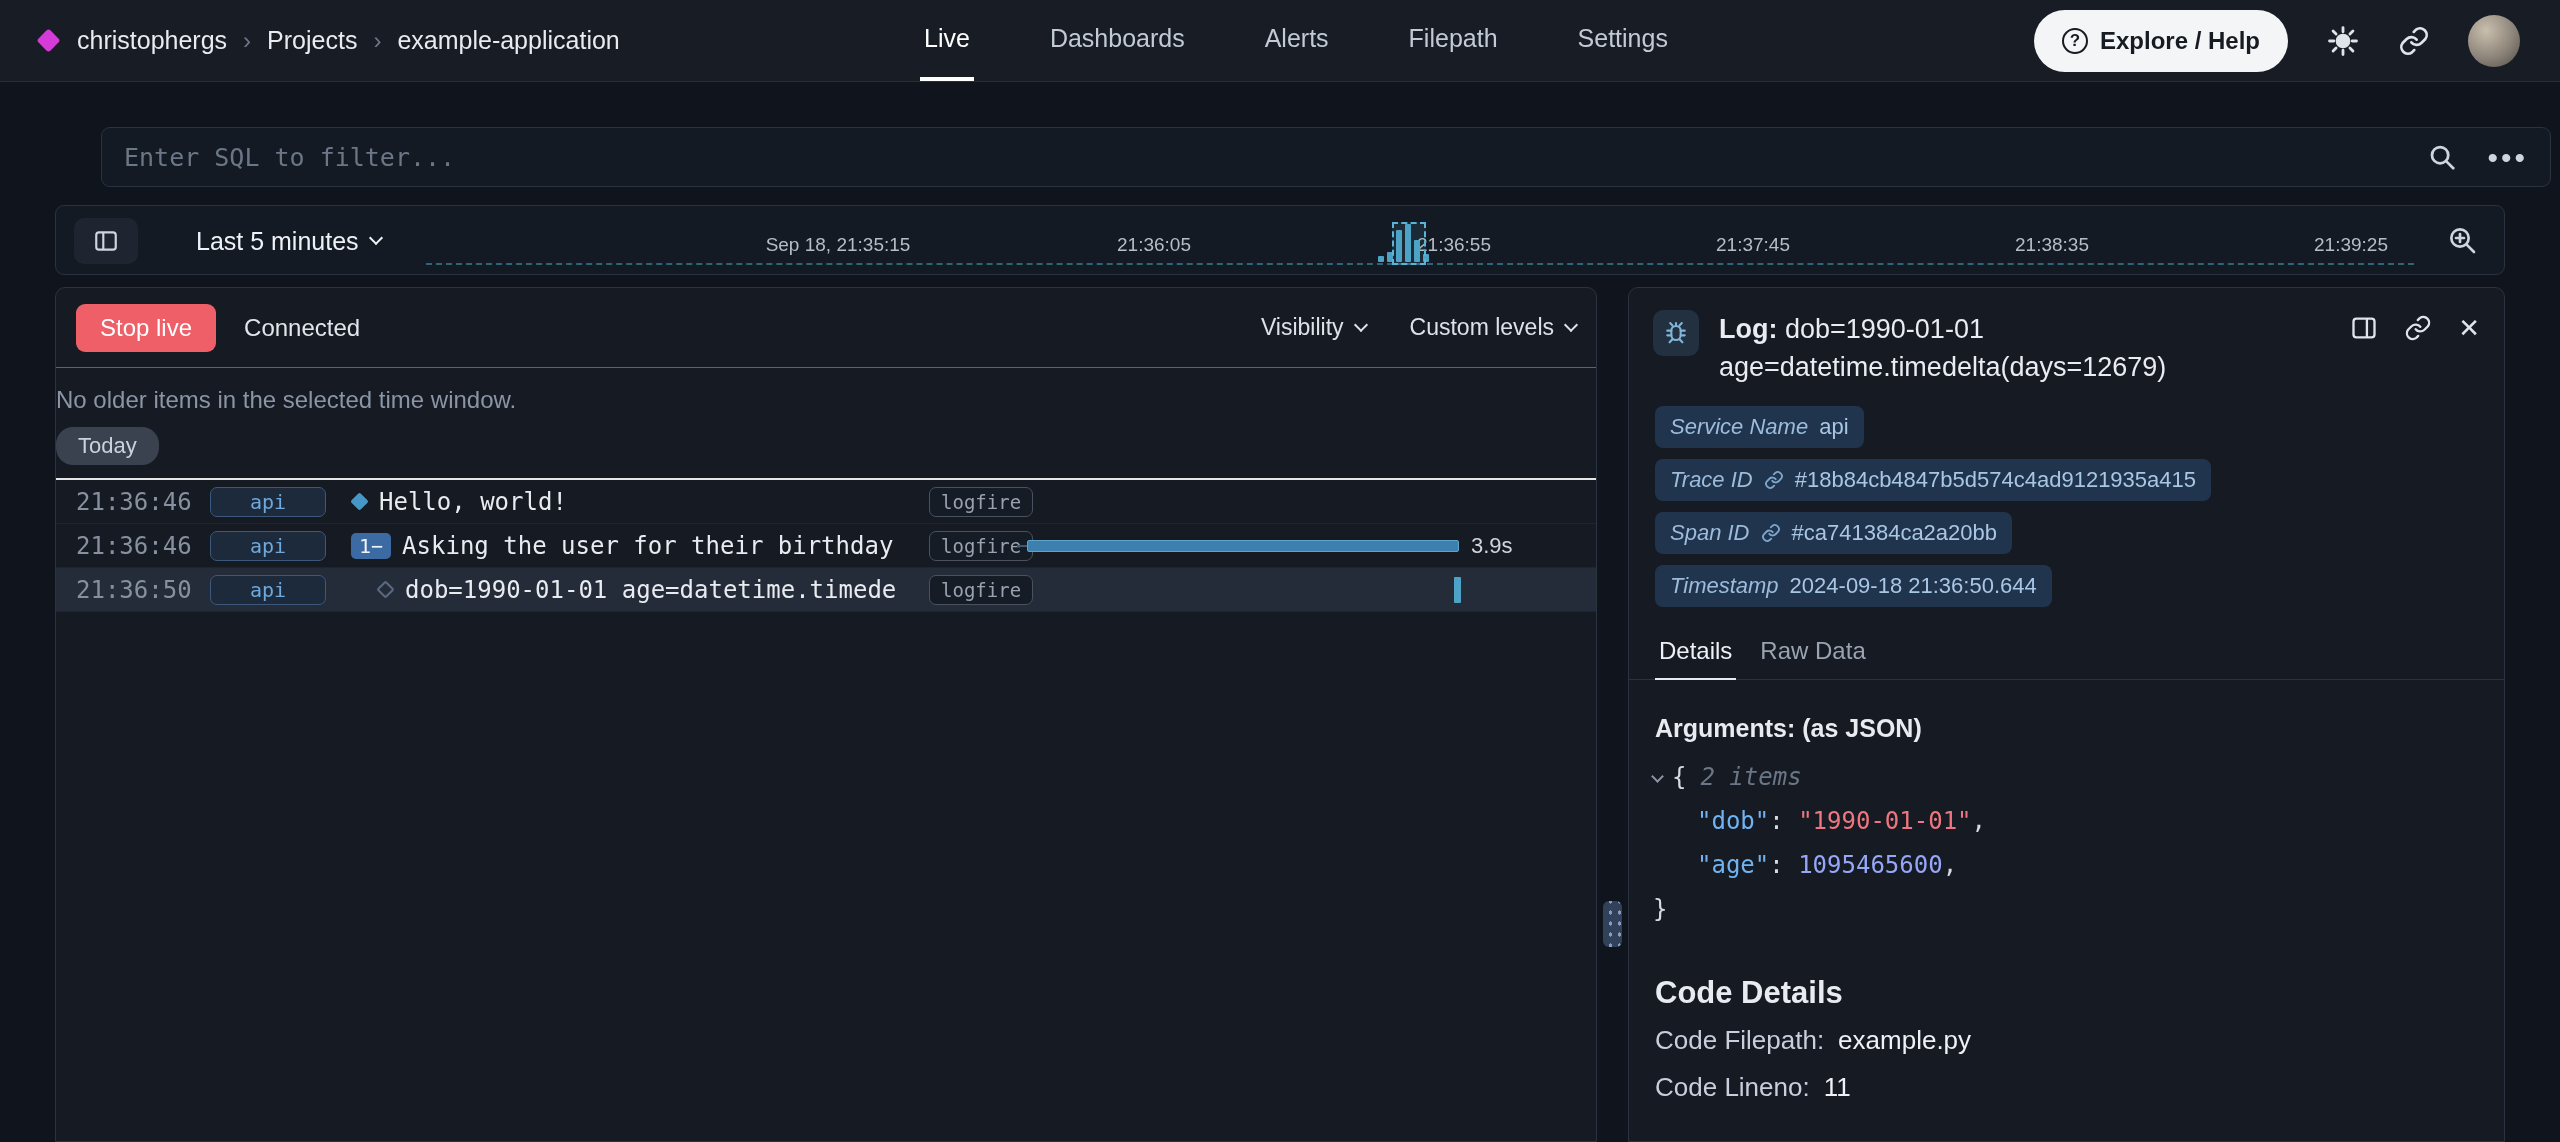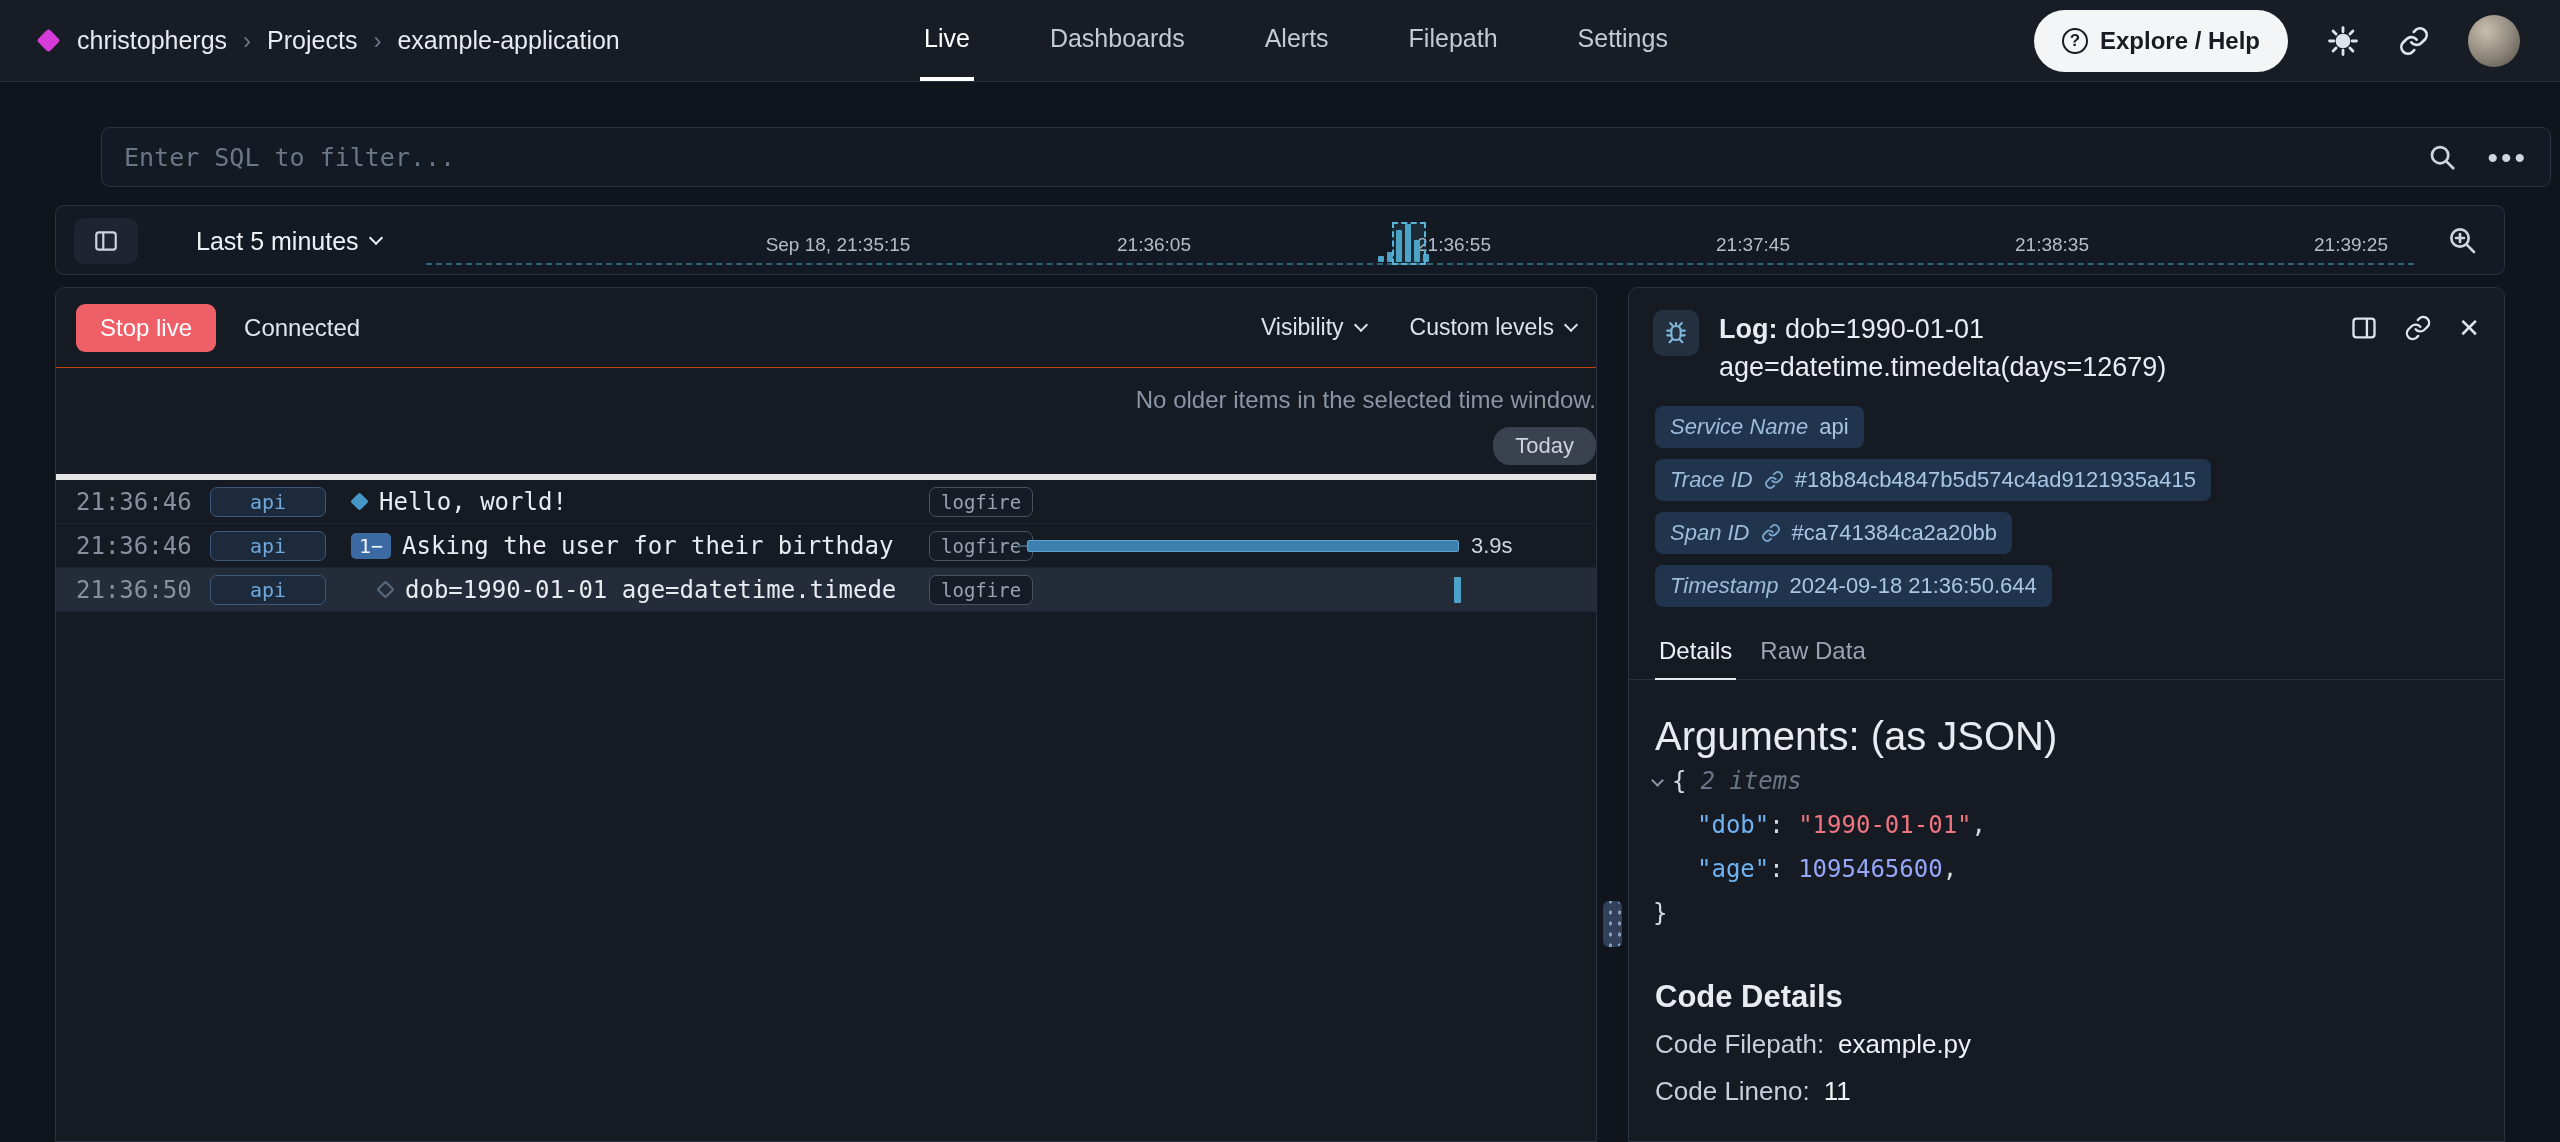--- a/index.html
+++ b/index.html
@@ -64,22 +64,22 @@
 
   
   .left-panel { position:absolute; left:55px; top:287px; width:1542px; bottom:0;
     border:1px solid #2b3340; border-radius:10px 10px 0 0; background:#151a23; overflow:hidden; }
   .lp-header { height:80px; border-bottom:1px solid #c2410c; display:flex; align-items:center; padding:0 20px; }
   .stop-live { background:#ee5f68; color:#ffffff; border:none; border-radius:9px;
     height:48px; padding:0 24px; font-size:24px; cursor:pointer; }
   .connected { margin-left:28px; font-size:24px; color:#e2e6ec; }
   .lp-header .spacer { flex:1; }
   .dropdown { font-size:23px; color:#dde1e8; cursor:pointer; margin-left:44px; display:flex; align-items:center; }
-  .empty-state { height:112px; border-bottom:6px solid #e5e5e5; display:flex; flex-direction:column;
-    align-items:flex-end; padding-top:18px; gap:13px; }
+  .empty-state { height:112px; border-bottom:2px solid #e5e5e5; display:flex; flex-direction:column;
+    align-items:flex-start; padding-top:18px; gap:13px; }
   .empty-msg { font-size:24px; color:#8b95a5; }
   .today-pill { background:#3a4250; color:#ccd2db; border:none; border-radius:17px;
     font-size:22px; padding:6px 22px; cursor:pointer; }
   .log-row { position:relative; height:44px; display:flex; align-items:center;
     border-bottom:1px solid #1e2531; padding-left:20px; font-family:"DejaVu Sans Mono", monospace; cursor:pointer; }
   .log-row.selected { background:#242c39; }
   .row-time { width:118px; color:#87909f; font-size:24px; flex:none; }
   .svc-badge { width:116px; height:30px; flex:none; border:1px solid #3c587a; background:#1c2a3c;
     color:#6fa9dc; border-radius:7px; font-size:20px; display:flex; align-items:center; justify-content:center; margin:0 14px 0 16px; }
   .diamond { width:13px; height:13px; transform:rotate(45deg); background:#4597c7; border-radius:2px; margin:0 13px; flex:none; }
@@ -109,21 +109,21 @@
   .rp-header-icons { margin-left:auto; display:flex; gap:26px; color:#a6aeba; padding-top:4px; }
   .close-x { font-size:26px; line-height:1; }
   .badges { padding:10px 0 0 26px; display:flex; flex-direction:column; align-items:flex-start; gap:11px; }
   .meta-badge { background:#20354d; border-radius:8px; padding:8px 15px; font-size:22px; color:#a9c6e4;
     display:flex; align-items:center; gap:11px; }
   .meta-label { font-style:italic; color:#9dbbdb; }
   .link-ico { color:#7ea6cc; display:flex; }
   .rp-tabs { margin-top:22px; border-bottom:1px solid #2a3140; padding-left:26px; display:flex; gap:20px; }
   .rp-tab { font-size:24px; color:#9aa3b2; padding:8px 4px 13px; cursor:pointer; border-bottom:2px solid transparent; margin-bottom:-1px; }
   .rp-tab.active { color:#eef1f5; border-bottom-color:#e6e9ee; }
-  .args-heading { font-size:40px; font-weight:400; margin:34px 0 0 26px; }
+  .args-heading { font-size:25px; font-weight:700; margin:34px 0 12px 26px; }
   .json-view { margin-left:24px; font-family:"DejaVu Sans Mono", monospace; font-size:24px; line-height:44px; color:#d6dae2; }
   .json-caret { color:#8b95a5; display:inline-block; width:9px; height:9px; border-right:2px solid #8b95a5;
     border-bottom:2px solid #8b95a5; transform:rotate(45deg); margin:0 10px 4px 0; cursor:pointer; }
   .items-note { font-style:italic; color:#6b7686; margin-left:14px; }
   .json-line { padding-left:44px; }
   .j-key { color:#6fb3f2; }
   .j-str { color:#ef7680; }
   .j-num { color:#96a7f8; }
   .code-heading { font-size:31px; font-weight:700; margin:44px 0 14px 26px; }
   .code-row { font-size:26px; margin:0 0 16px 26px; color:#c8cedb; }

